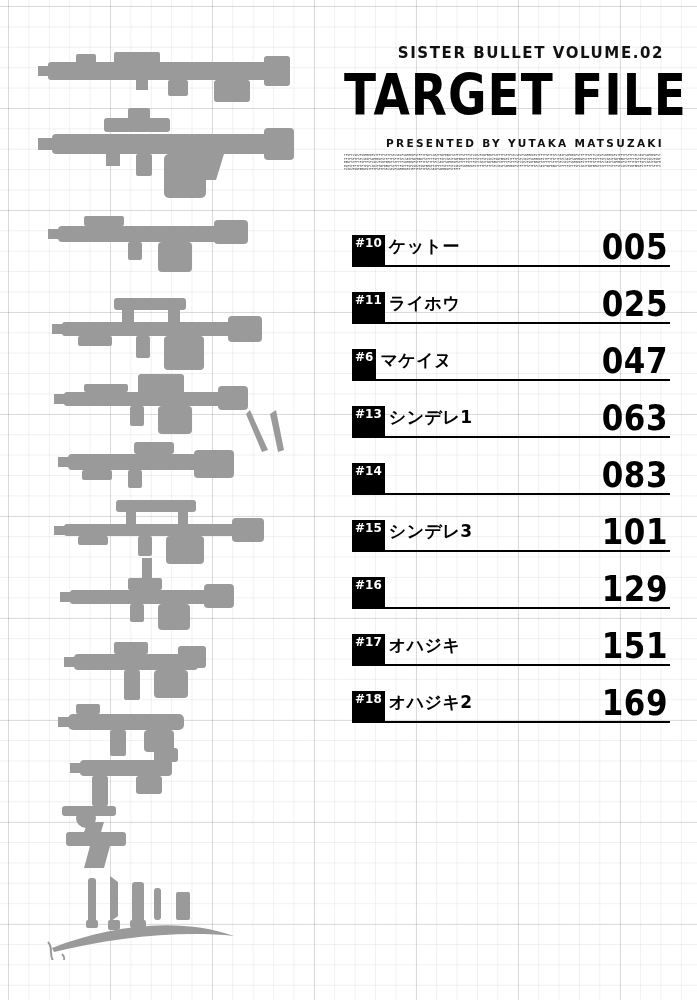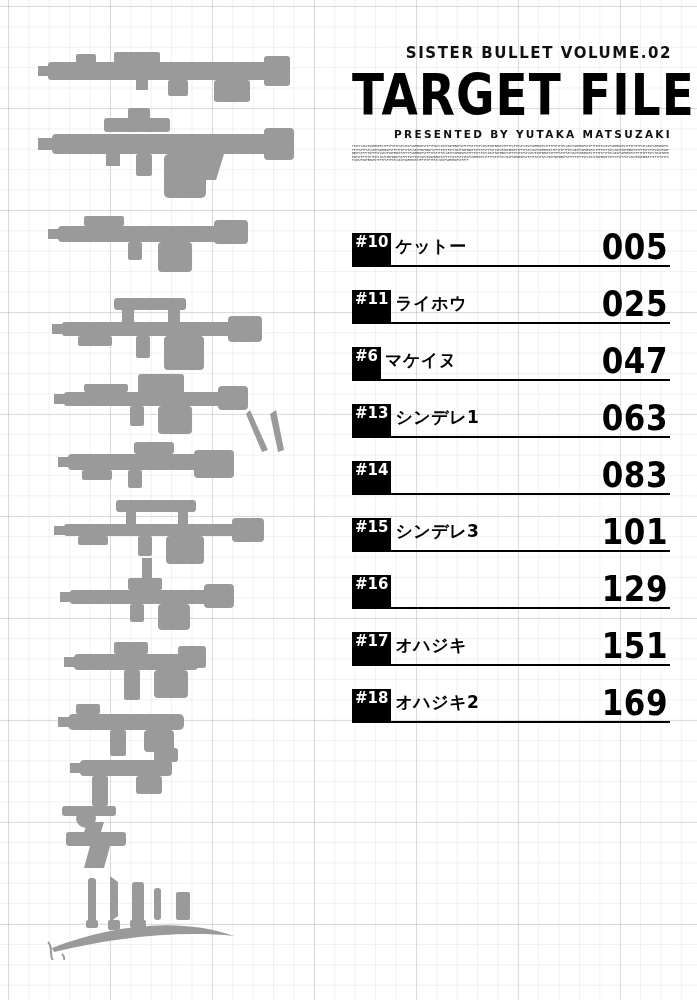--- a/index.html
+++ b/index.html
@@ -30,21 +30,21 @@
     left: 18px;
     top: 30px;
     width: 310px;
     height: 930px;
   }
   #art-column svg { display: block; }
 
   
   #title-block {
     position: absolute;
-    left: 352px;
+    left: 344px;
     top: 44px;
     width: 320px;
   }
   .volume-line {
     font-family: "DejaVu Sans", sans-serif;
     font-weight: bold;
     font-size: 15.5px;
     letter-spacing: 1.6px;
     color: #111111;
     text-align: right;
@@ -65,21 +65,21 @@
     transform: scaleY(1.22) scaleX(1.0);
     transform-origin: right top;
   }
   .presented {
     font-family: "DejaVu Sans", sans-serif;
     font-weight: bold;
     font-size: 10.5px;
     letter-spacing: 2.3px;
     color: #111111;
     text-align: right;
-    margin-top: 15px;
+    margin-top: 24px;
     white-space: nowrap;
   }
   .micro-text {
     margin-top: 5px;
     width: 318px;
     font-family: "DejaVu Sans Mono", monospace;
     font-size: 2.9px;
     line-height: 3.6px;
     color: #2a2a2a;
     text-align: justify;
@@ -107,21 +107,21 @@
     right: 0;
     bottom: 8px;
     border-bottom: 2px solid #000000;
   }
   .toc-num {
     display: inline-block;
     background: #000000;
     color: #ffffff;
     font-family: "DejaVu Sans", sans-serif;
     font-weight: bold;
-    font-size: 15px;
+    font-size: 12px;
     letter-spacing: 0px;
     padding: 2px 3px 16px 3px;
     margin-right: 4px;
     line-height: 1;
     position: relative;
     top: 3px;
   }
   .toc-title {
     font-family: "DejaVu Sans", sans-serif;
     font-weight: bold;

